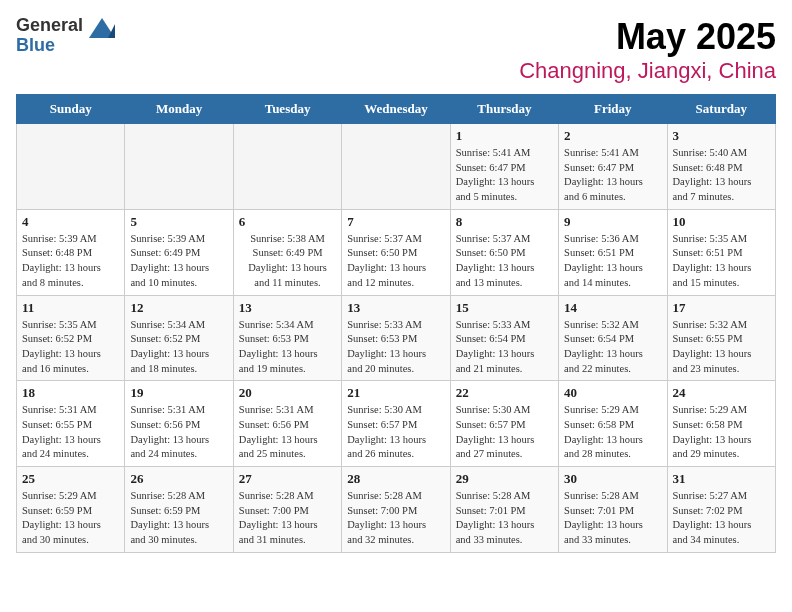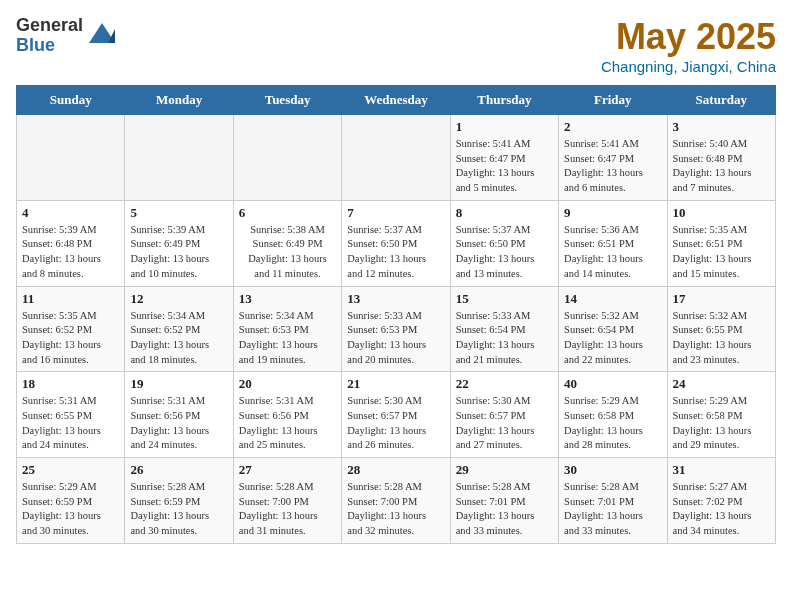--- a/index.html
+++ b/index.html
@@ -11,43 +11,42 @@
       padding: 16px;
     }
     .header {
       display: flex;
       justify-content: space-between;
       align-items: flex-start;
       margin-bottom: 10px;
     }
     .logo {
       display: flex;
-      align-items: center;
     }
     .logo-text {
       display: flex;
       flex-direction: column;
       line-height: 1.1;
     }
     .logo-icon {
       width: 30px;
       height: 30px;
       margin-left: 4px;
     }
     .title-area {
       text-align: right;
     }
     .month-title {
       font-size: 36px;
       font-weight: bold;
-      color: #a16207;
+      color: #000000;
     }
     .location {
-      font-size: 15px;
-      color: #0369a1;
+      font-size: 22px;
+      color: #be185d;
     }
     table {
       width: 100%;
       border-collapse: collapse;
       font-family: Liberation Serif, serif;
     }
     thead th {
       background-color: #2e6da4;
       color: white;
       text-align: center;

